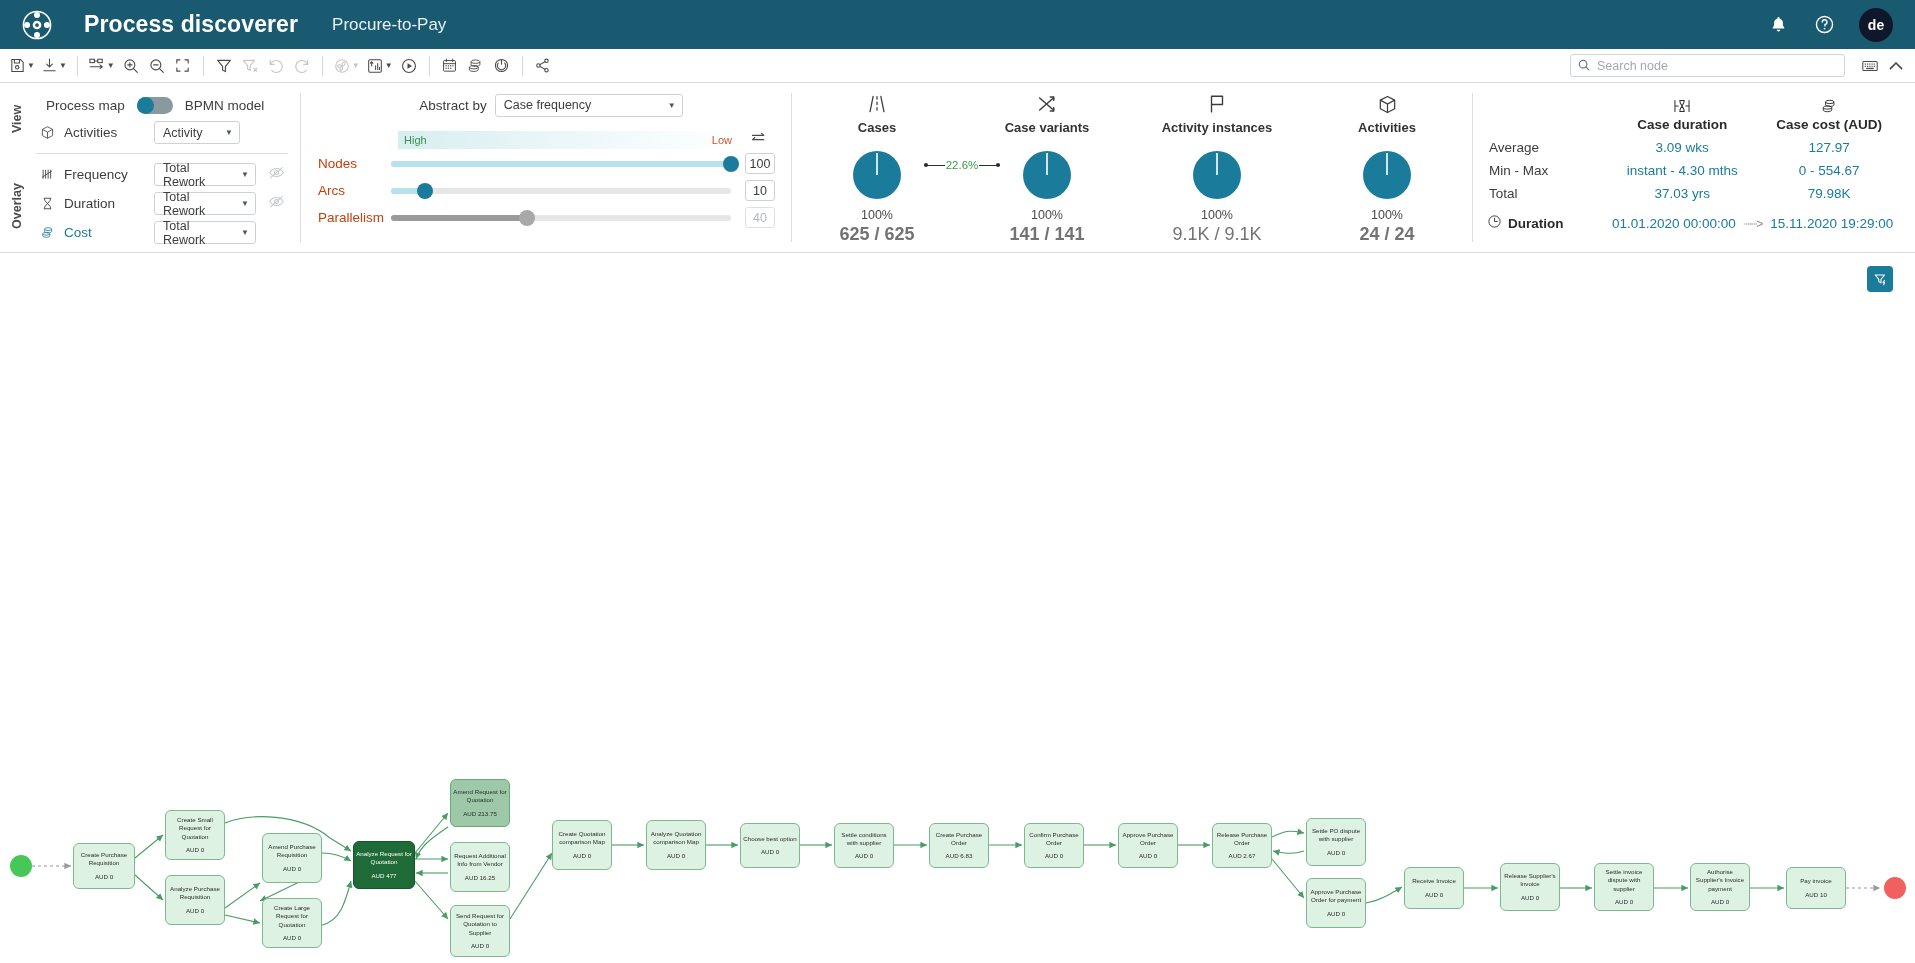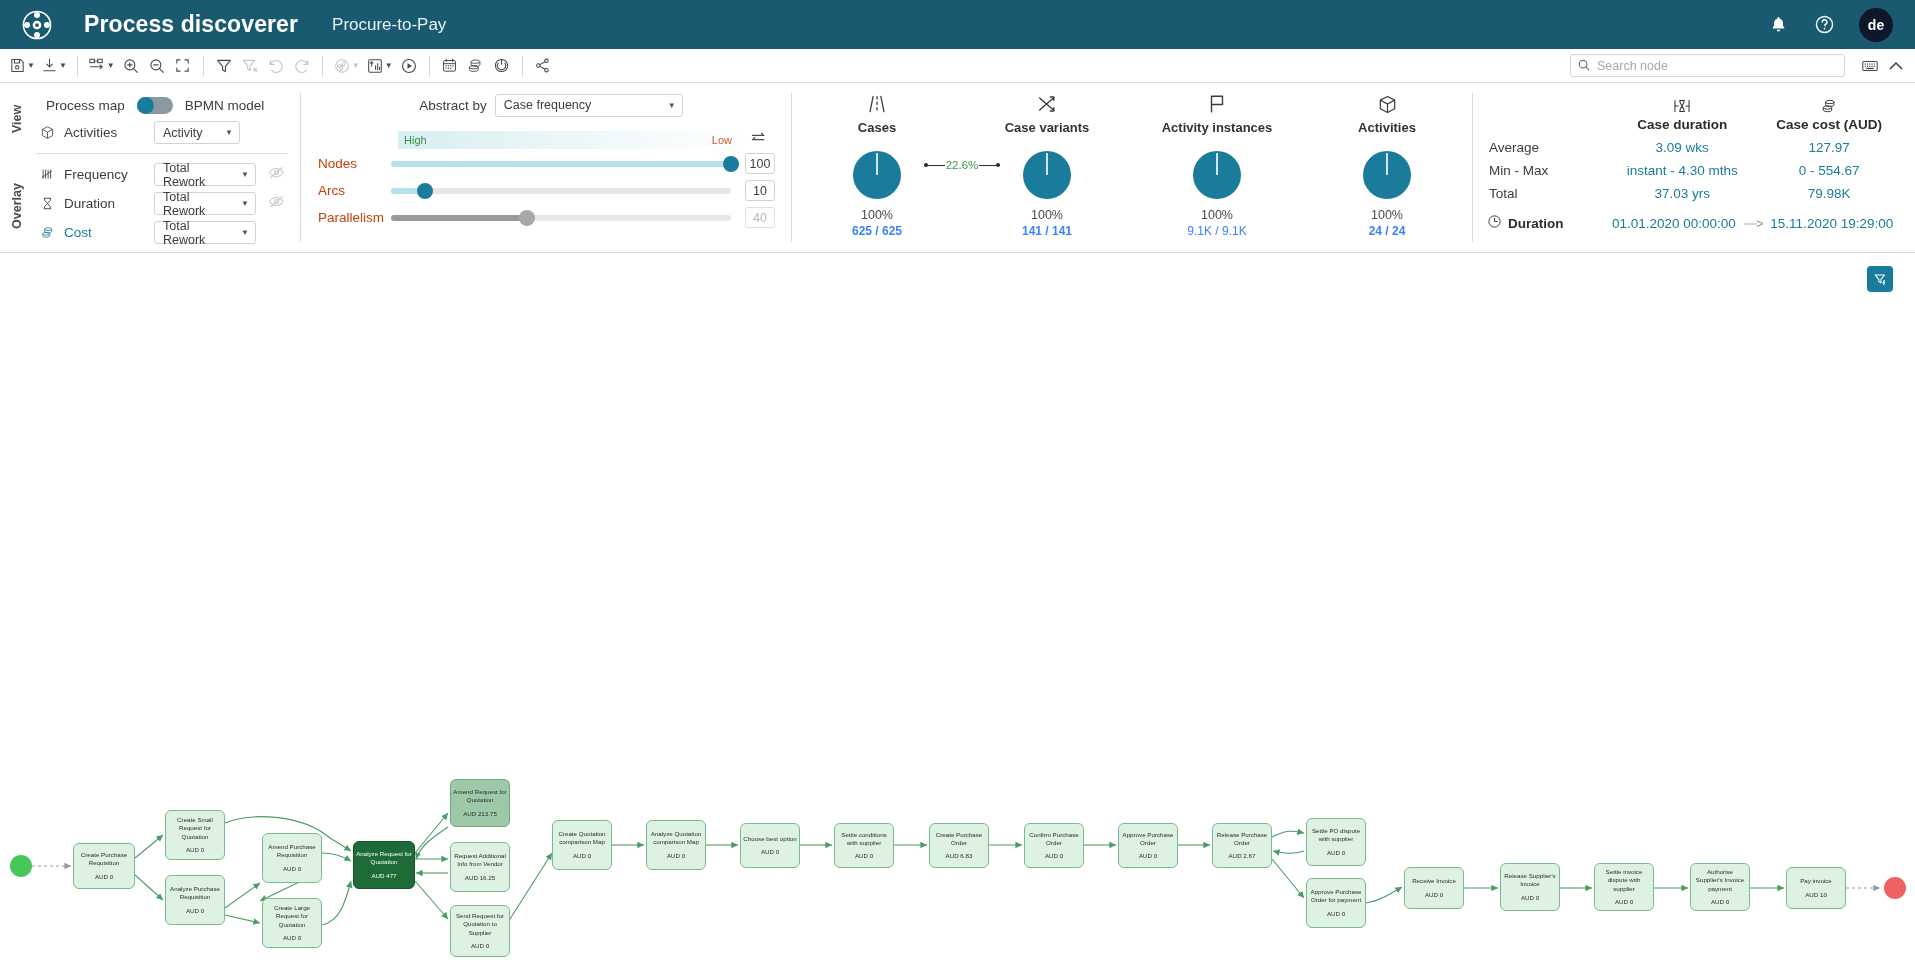--- a/index.html
+++ b/index.html
@@ -161,21 +161,21 @@
   .kpi-name { font-size: 13px; font-weight: bold; color: #333; margin-top: 3px; }
   .donut {
     width: 48px; height: 48px; border-radius: 50%;
     background: #1a7b9b; margin-top: 16px; position: relative;
   }
   .donut::after {
     content: ""; position: absolute; left: 50%; top: 2px;
     width: 2px; height: 22px; background: #cfe6ee; transform: translateX(-1px);
   }
   .kpi-pct { font-size: 12.5px; color: #4a4a4a; margin-top: 9px; }
-  .kpi-val { font-size: 12px; color: #3b82f6; margin-top: 2px; }
+  .kpi-val { font-size: 18px; color: #737373; margin-top: 2px; }
   .kpi-val.bold { font-weight: bold; }
   .conn {
     position: absolute; top: 68px; left: -38px; width: 76px;
     display: flex; align-items: center; justify-content: center;
     font-size: 11.5px; color: #3a9a4a;
   }
   .conn .ln { flex: 1 1 auto; height: 1px; background: #2e2e2e; position: relative; }
   .conn .ln::before { content:""; position:absolute; width:4px;height:4px;border-radius:50%;background:#2e2e2e;top:-1.5px;}
   .conn .ln.l::before { left: 0; }
   .conn .ln.r::before { right: 0; }

